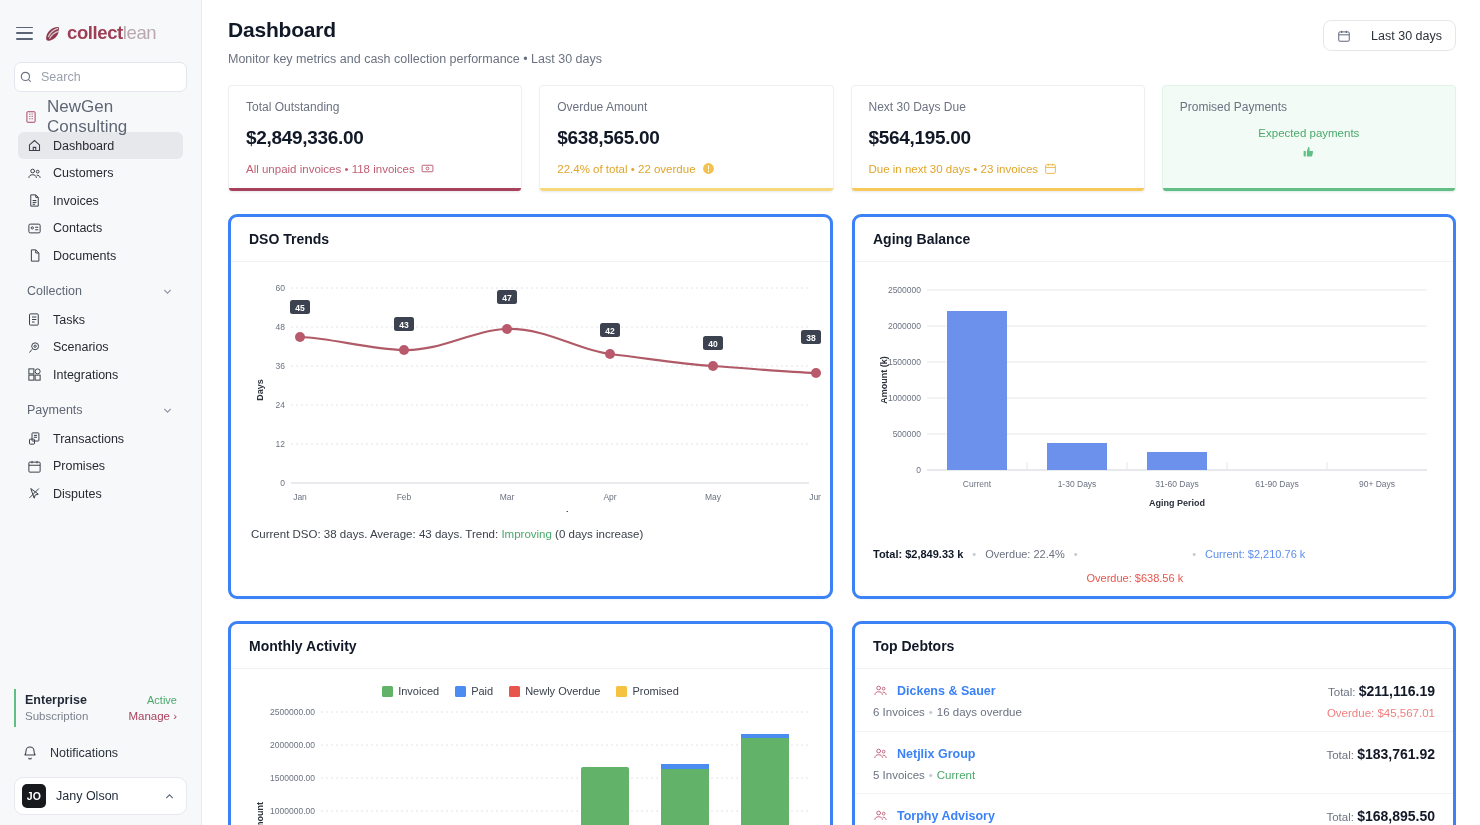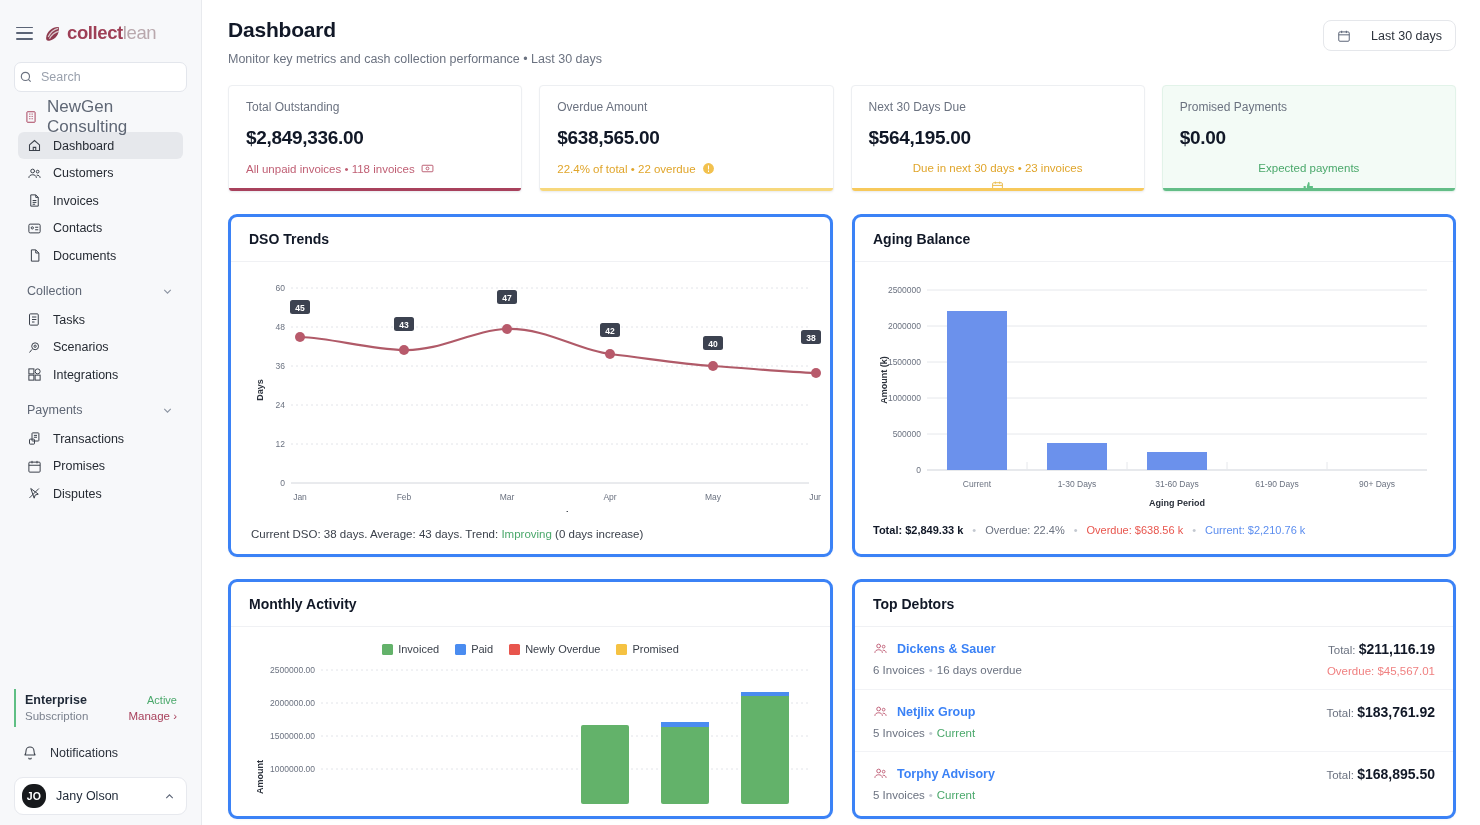--- a/index.html
+++ b/index.html
@@ -71,21 +71,21 @@
 
   .notif-row { display:flex; align-items:center; gap:12px; padding:0 8px; height:28px; margin:0 2px 10px 2px; cursor:pointer; }
   .notif-row span.nl { font-size:12.5px; color:#2b313b; }
 
   .user-card {
     background:#fff; border:1px solid #e7e9ee; border-radius:9px;
     display:flex; align-items:center; gap:10px; padding:6px 10px 6px 7px;
     margin:0 2px; cursor:pointer; height:38px;
   }
   .avatar {
-    width:24px; height:24px; border-radius:11px; background:#17191c; color:#fff;
+    width:24px; height:24px; border-radius:5px; background:#17191c; color:#fff;
     font-size:10.5px; font-weight:700; display:flex; align-items:center; justify-content:center;
     flex:0 0 24px; letter-spacing:0.2px;
   }
   .user-name { font-size:12.5px; color:#1f2937; font-weight:400; flex:1; }
 
   
   .main { flex:1; height:825px; overflow:hidden; padding:18px 24px 0 26px; background:#fff; }
   .page-head { display:flex; align-items:flex-start; justify-content:space-between; }
   .page-title { font-size:21px; font-weight:700; color:#111827; letter-spacing:-0.2px; }
   .page-sub { font-size:12.5px; color:#6b7280; margin-top:10px; }
@@ -118,21 +118,21 @@
   .panel-title { font-size:14px; font-weight:700; color:#111827; }
   .panel-body { padding:10px 16px 12px 16px; }
 
   .chart-foot { font-size:11.5px; color:#3b414b; padding:4px 4px 2px 4px; }
   .chart-foot .improving { color:#4aa86b; }
 
   .aging-foot { font-size:11px; color:#444b56; padding:6px 2px 0 2px; display:flex; align-items:center; gap:9px; flex-wrap:wrap; }
   .aging-foot .sep { color:#c3c8d0; }
   .aging-foot b { color:#111827; }
   .aging-foot .muted { color:#6b7280; }
-  .aging-foot .red { color:#e8554d; }
+  .aging-foot .red { color:#e8554d;margin-top:48px; }
   .aging-foot .blue { color:#5b8def; }
 
   
   .debtor {
     padding:14px 18px 12px 18px; border-bottom:1px solid #f2f3f6;
     display:flex; align-items:flex-start; justify-content:space-between;
   }
   .debtor:last-child { border-bottom:none;gap:44px; }
   .d-left { display:flex; flex-direction:column; gap:8px; }
   .d-name-row { display:flex; align-items:center; gap:9px; }
@@ -411,35 +411,34 @@
                 <path d="M12 7v6M12 16v1.6" stroke="#fff" stroke-width="2" stroke-linecap="round"></path>
               </svg>
           </span>
         </div>
         <div class="kpi-bar" style="background:#f7d87c;"></div>
       </div>
 
       <div class="kpi">
         <div class="kpi-label">Next 30 Days Due</div>
         <div class="kpi-value">$564,195.00</div>
-        <div class="kpi-meta" style="color:#e0a52a;flex-direction:column;">
+        <div class="kpi-meta" style="color:#e0a52a;">
           <span>Due in next 30 days • 23 invoices</span>
           <span>
             <svg width="13" height="13" viewBox="0 0 24 24" fill="none" stroke="#e9bb4d" stroke-width="1.8">
               <rect x="3" y="5" width="18" height="16" rx="2"></rect>
                 <path d="M3 10h18M8 3v4M16 3v4"></path>
             </svg>
           </span>
         </div>
         <div class="kpi-bar" style="background:#f7c95b;"></div>
       </div>
 
       <div class="kpi tint-green">
         <div class="kpi-label">Promised Payments</div>
-        <div class="kpi-value">$0.00</div>
         <div class="kpi-meta" style="color:#4aa86b;flex-direction:column;">
           <span>Expected payments</span>
           <span>
             <svg width="13" height="13" viewBox="0 0 24 24" fill="#5fbf84">
                 <path d="M9 21h8a2 2 0 002-1.6l1.2-6A1.6 1.6 0 0018.6 11H14V6a2.4 2.4 0 00-2.4-2.4L9 11z"></path>
                 <rect x="3" y="11" width="4" height="10" rx="1"></rect>
               </svg>
           </span>
         </div>
         <div class="kpi-bar" style="background:#63bd87;"></div>

